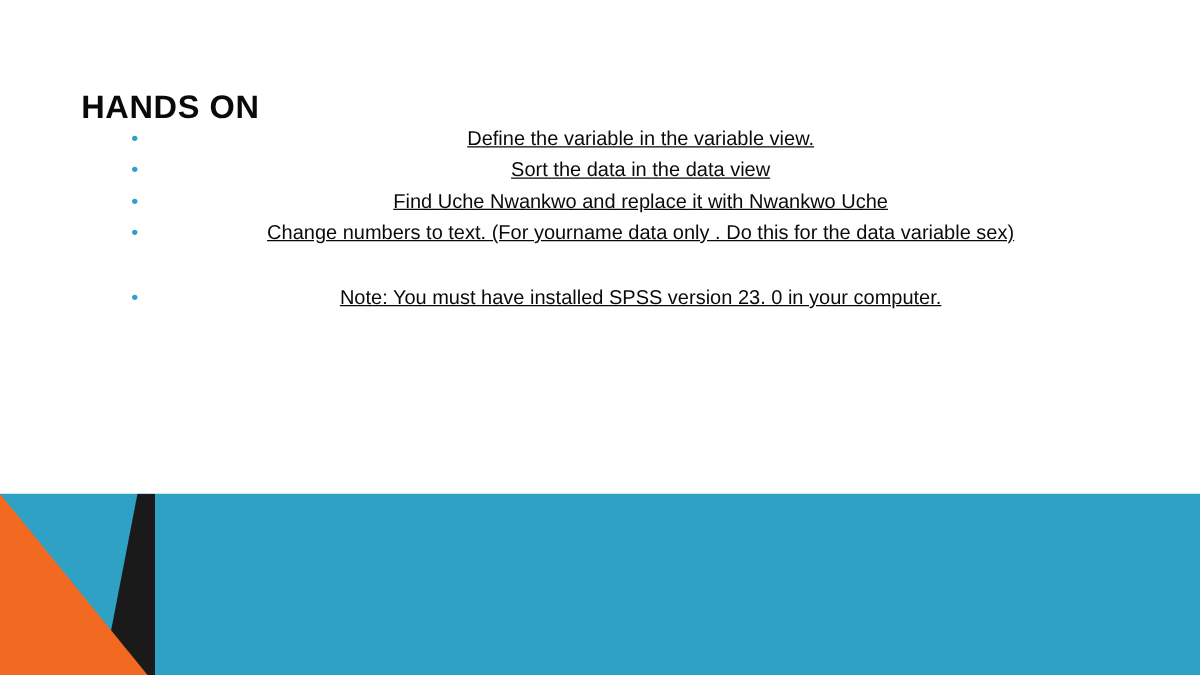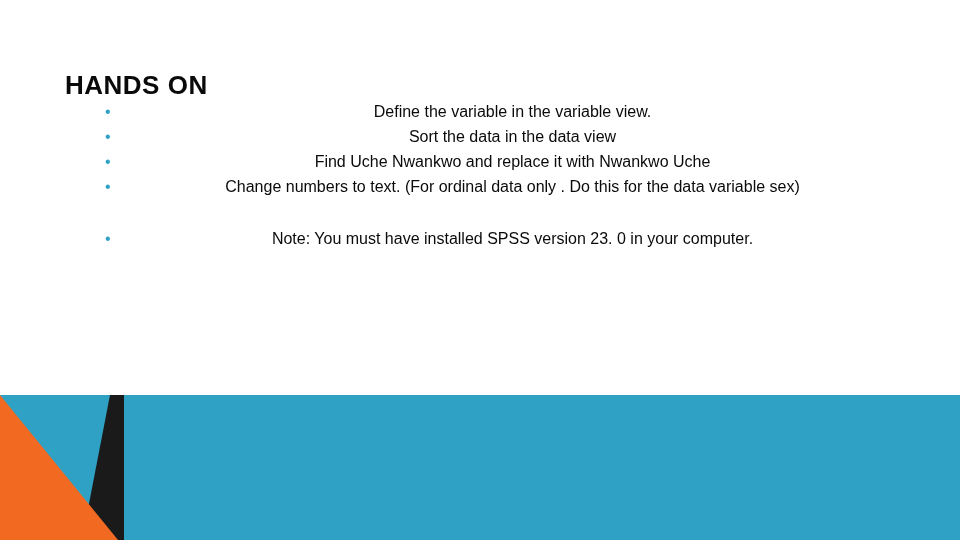--- a/index.html
+++ b/index.html
@@ -34,20 +34,21 @@
     right: 60px;
     font-size: 16px;
     color: #0a0a0a;
     line-height: 1.5;
   }
   ul.main-list,
   ul.note-list {
     list-style: none;
     margin: 0;
     padding: 0;
+    text-decoration: underline;
   }
   ul.main-list li,
   ul.note-list li {
     position: relative;
     padding-left: 20px;
     margin-bottom: 1px;
   }
   ul.main-list li::before,
   ul.note-list li::before {
     content: "•";
@@ -107,21 +108,21 @@
       <li>
         <span>Define  the variable  in the variable view.</span>
       </li>
       <li>
         <span>Sort the data in the data view</span>
       </li>
       <li>
         <span>Find Uche Nwankwo and replace it with Nwankwo Uche</span>
       </li>
       <li>
-        <span>Change numbers to text. (For ordinal data only . Do this for the data variable sex)</span>
+        <span>Change numbers to text. (For yourname data only . Do this for the data variable sex)</span>
       </li>
     </ul>
 
     <ul class="note-list">
       <li>
         <span>Note: You must have installed SPSS version 23. 0 in your computer.</span>
       </li>
     </ul>
   </div>
 

